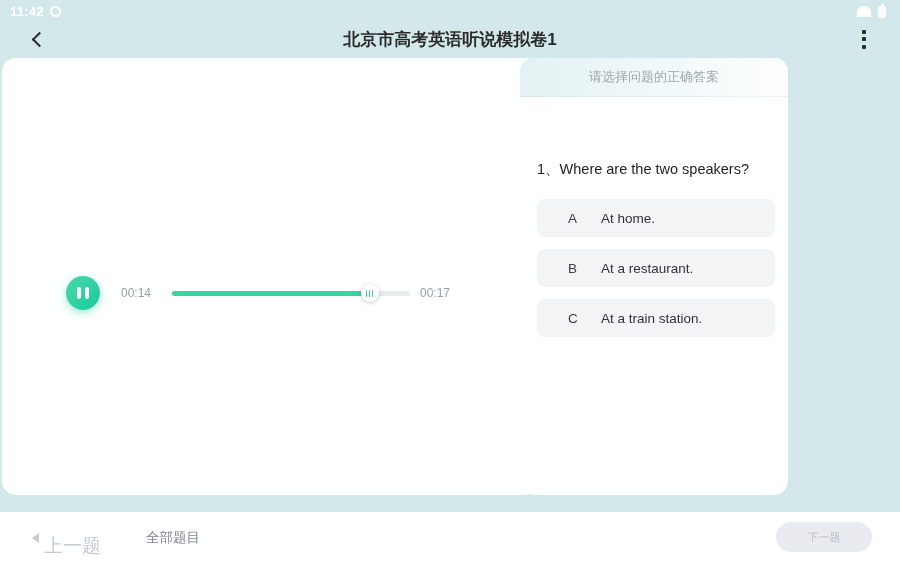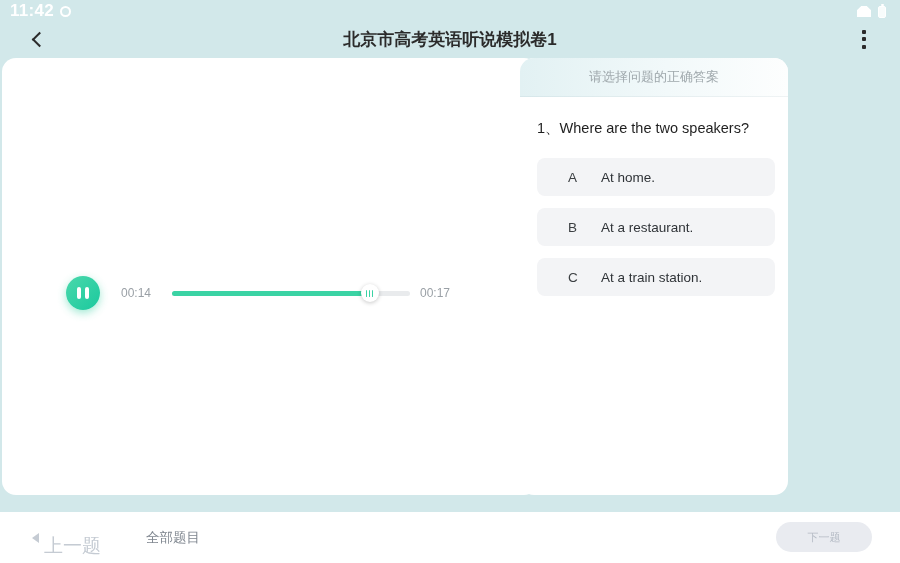--- a/index.html
+++ b/index.html
@@ -11,21 +11,21 @@
     color: #2b2b2b;
   }
 
   
   .status-bar {
     position: absolute; top: 0; left: 0; width: 900px; height: 22px;
     display: flex; align-items: center; justify-content: space-between;
     padding: 0 10px; color: #ffffff;
   }
   .status-left { display: flex; align-items: center; gap: 6px; }
-  .status-time { font-size: 17px; font-weight: bold; letter-spacing: .3px; }
+  .status-time { font-size: 13px; font-weight: bold; letter-spacing: .3px; }
   .record-ring {
     width: 11px; height: 11px; border-radius: 50%;
     border: 2.5px solid #ffffff; display: inline-block;
   }
   .status-right { display: flex; align-items: center; gap: 7px; padding-right: 4px; }
   .wifi-icon { width: 14px; height: 11px; position: relative; overflow: hidden; }
   .wifi-icon::before {
     content: ""; position: absolute; left: 50%; top: 100%;
     width: 20px; height: 20px; transform: translate(-50%,-50%) rotate(45deg);
     background: #ffffff; clip-path: polygon(0 0, 100% 0, 0 100%);
@@ -105,21 +105,21 @@
   }
   .progress-thumb {
     position: absolute; top: -6.5px; width: 18px; height: 18px; border-radius: 50%;
     background: #ffffff; box-shadow: 0 1px 4px rgba(0,0,0,.22);
     display: flex; align-items: center; justify-content: center; gap: 1.5px; cursor: grab;
   }
   .thumb-stripe { width: 1.5px; height: 7px; background: #3bd3a4; border-radius: 1px; }
 
   
   .question-body { padding: 22px 13px 0 17px; }
-  .question-text { font-size: 14.5px; color: #1f1f1f; margin-bottom: 20px; }
+  .question-text { font-size: 14.5px; color: #1f1f1f; margin-bottom: 20px; margin-top: 41px; }
   .option-row {
     height: 38px; background: #f3f4f6; border-radius: 8px; margin-bottom: 12px;
     display: flex; align-items: center; cursor: pointer;
   }
   .option-letter { font-size: 13.5px; color: #3c4043; margin-left: 31px; width: 33px; }
   .option-text   { font-size: 13.5px; color: #2f3337; }
 
   
   .bottom-bar {
     position: absolute; left: 0; top: 512px; width: 900px; height: 51px;

